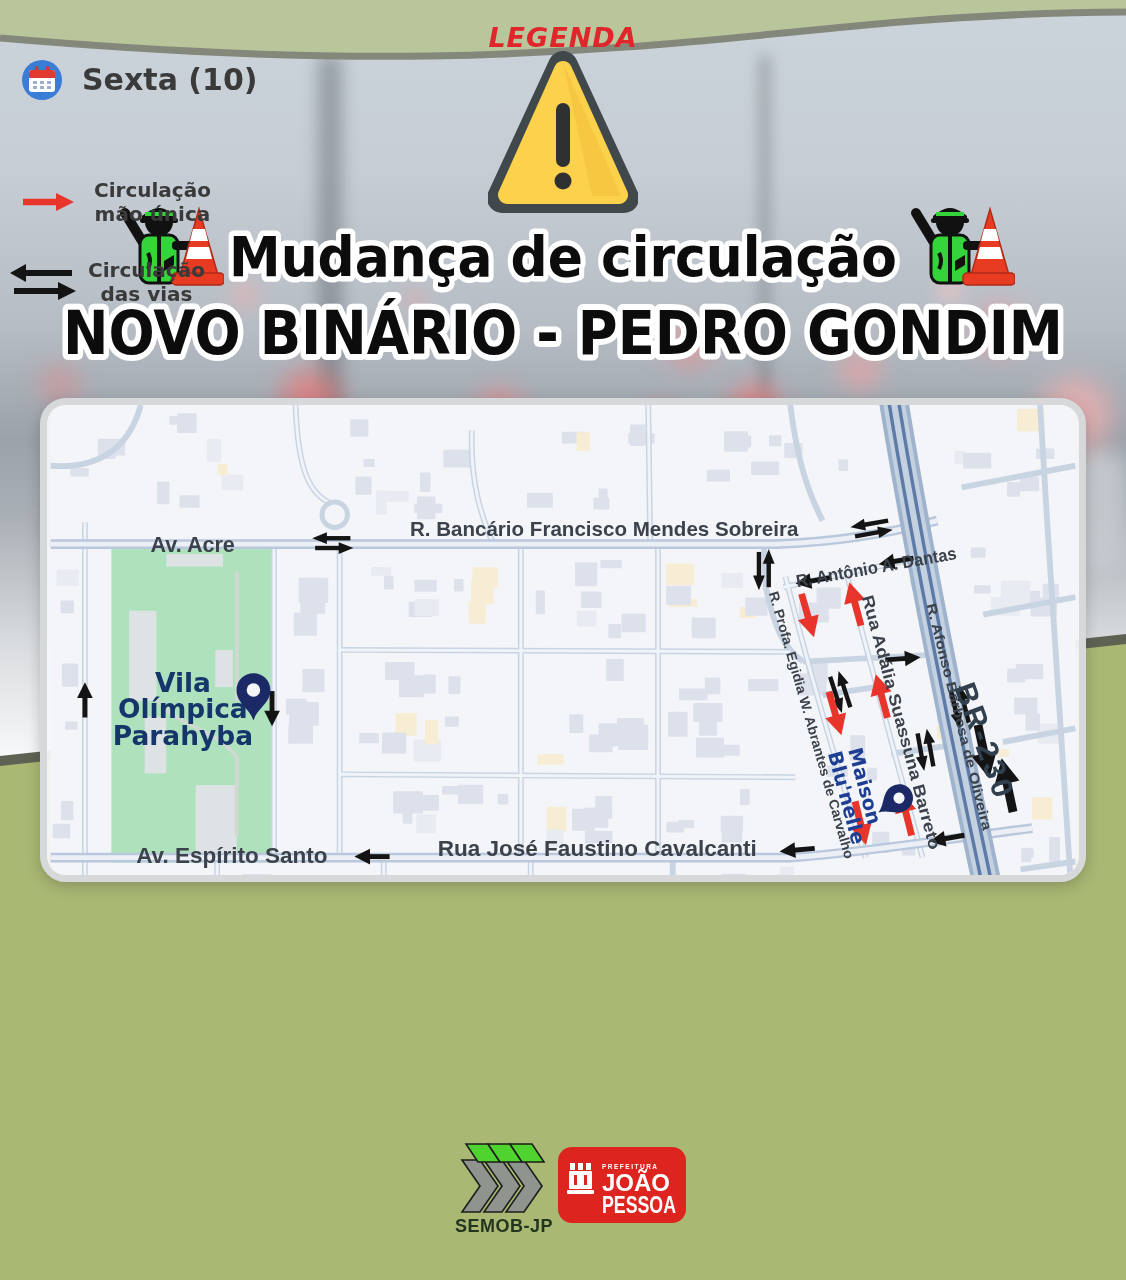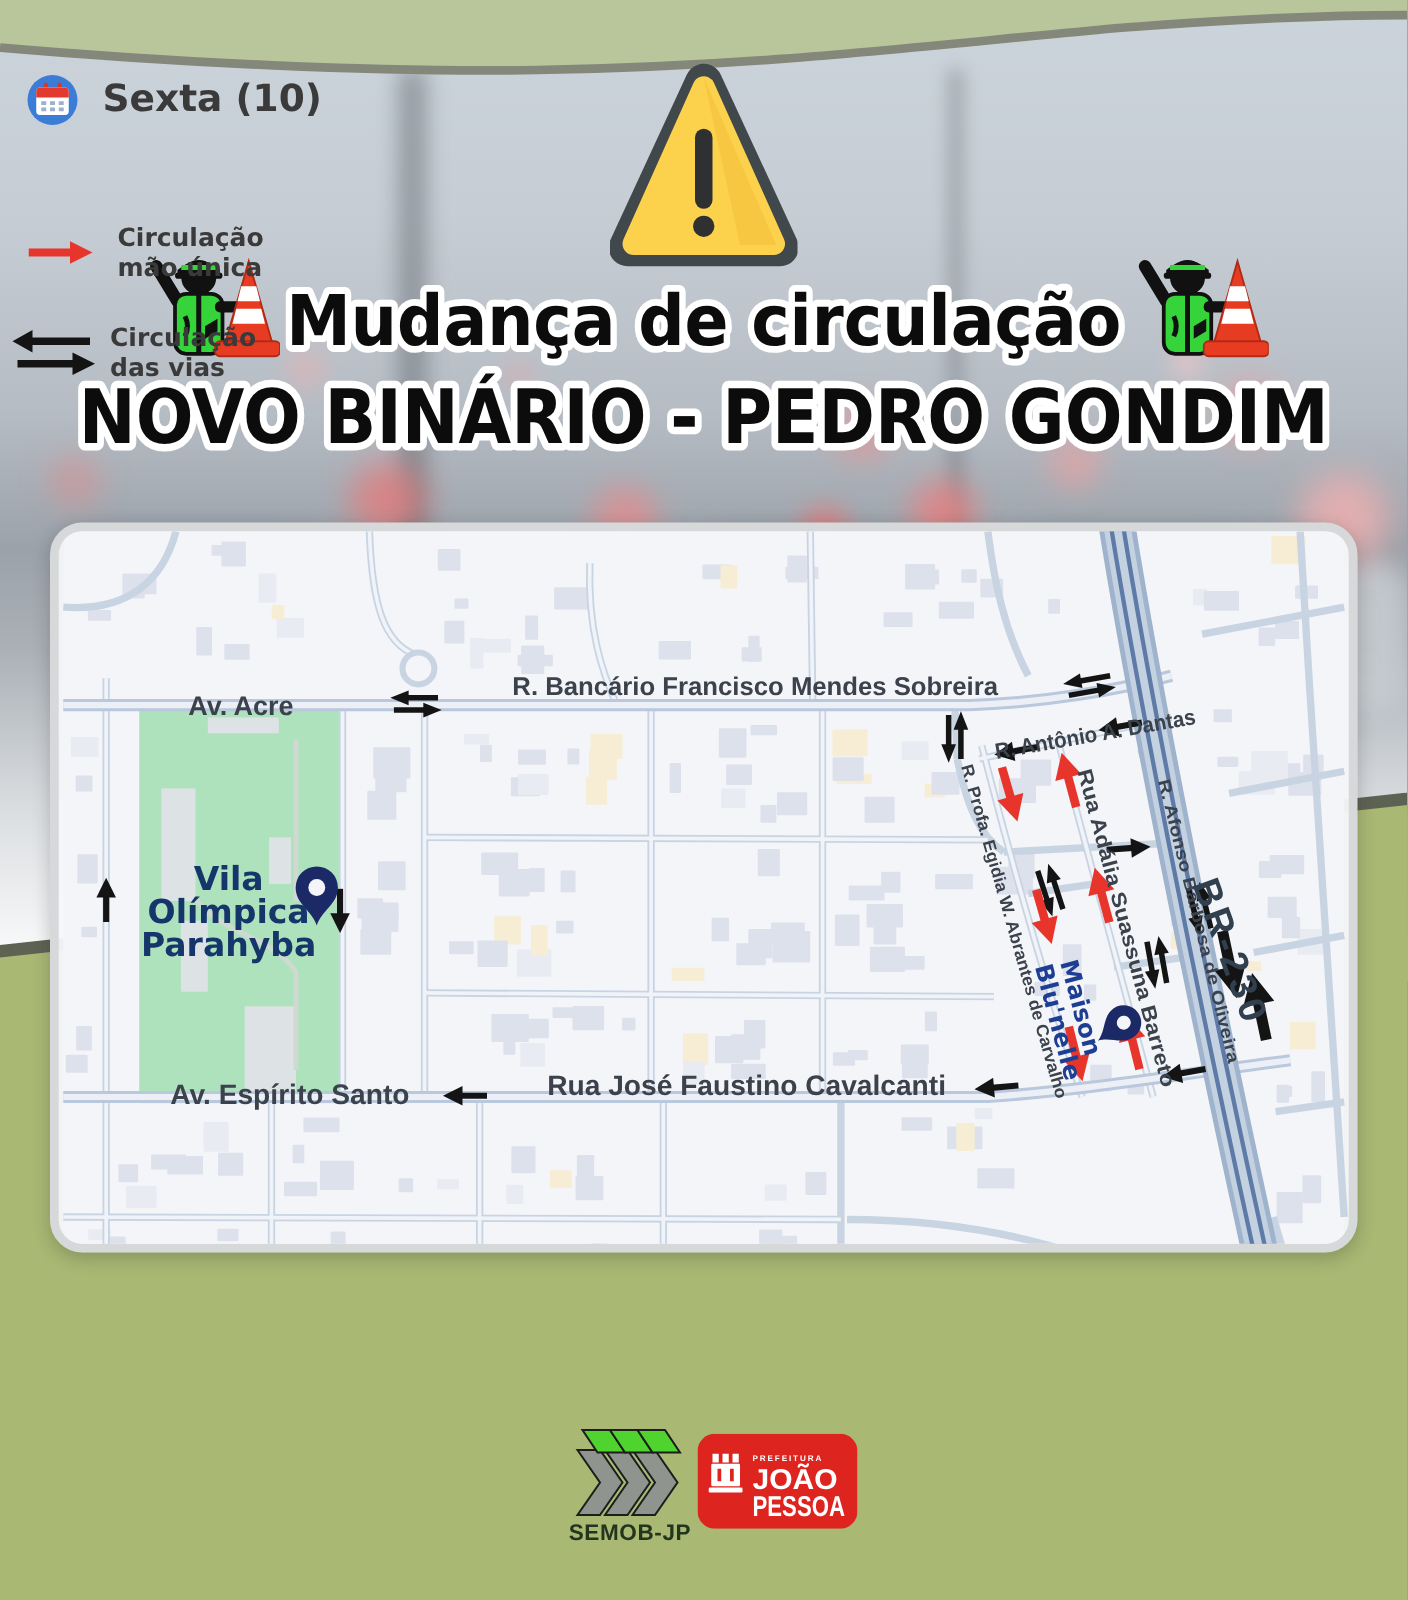--- a/index.html
+++ b/index.html
@@ -15,30 +15,30 @@
   #ground-edge{left:0;top:0;width:1126px;height:1280px;background:#5e6253;
     clip-path:polygon(0 756px,1126px 634px,1126px 650px,0 772px);}
   #ground{left:0;top:0;width:1126px;height:1280px;background:#a9b873;
     clip-path:polygon(0 766px,1126px 644px,1126px 1280px,0 1280px);}
   
   #band{left:0;top:0;}
   
   svg text{font-family:"DejaVu Sans","Liberation Sans",sans-serif;}
   .maptext{font-family:"Liberation Sans",sans-serif;font-weight:bold;fill:#3b424b;}
   
-  #map-card{left:40px;top:418px;width:1046px;height:584px;background:rgba(246,247,250,.95);
+  #map-card{left:40px;top:398px;width:1046px;height:484px;background:rgba(246,247,250,.95);
     border:7px solid #d6d8da;border-radius:26px;box-sizing:border-box;overflow:hidden;
     box-shadow:0 4px 14px rgba(40,40,40,.25);}
   
   #legend{left:28px;top:917px;width:368px;height:332px;background:#fff;border:6px solid #aeb1ae;
     border-radius:24px;box-sizing:border-box;box-shadow:0 5px 12px rgba(40,40,40,.3);}
   #legend .ltitle{position:absolute;left:0;top:22px;width:100%;text-align:center;
     font-style:italic;font-weight:bold;font-size:27px;color:#e0262a;letter-spacing:1px;}
   .lrow{position:absolute;left:20px;display:flex;align-items:center;gap:18px;}
-  .ltext{font-weight:bold;color:#3a3a3a;font-size:30px;line-height:1.2;}
+  .ltext{font-weight:bold;color:#3a3a3a;font-size:30px;line-height:1.2;text-align:center;}
   .ltext.small{font-size:20px;}
   
   #semob{left:448px;top:1142px;}
   #jplogo{left:558px;top:1147px;}
 </style>
 </head>
 <body>
 
 <div id="poster">
 
@@ -501,20 +501,21 @@
       <use href="#pin" transform="translate(207,322) scale(1.15)"></use>
       <g transform="translate(814,352) rotate(75)" style="font-family:'Liberation Sans',sans-serif;font-weight:bold;" fill="#1d3e92" font-size="20">
         <text x="0" y="0">Maison</text>
         <text x="-2" y="21">Blu'nelle</text>
       </g>
       <use href="#pin" transform="translate(845,416) rotate(55) scale(0.95)"></use>
     </svg>
   </div>
 
   <div id="legend">
+    <div class="ltitle">LEGENDA</div>
     <div class="lrow" style="top:58px;">
       <svg width="44" height="44" viewBox="0 0 44 44">
         <circle cx="22" cy="22" r="20" fill="#3b7cd6"></circle>
         <rect x="15" y="8" width="3.5" height="8" rx="1.7" fill="#d8372e"></rect>
         <rect x="26" y="8" width="3.5" height="8" rx="1.7" fill="#d8372e"></rect>
         <rect x="9" y="12" width="26" height="22" rx="3" fill="#fff"></rect>
         <path d="M9,15 a3,3 0 0 1 3,-3 h20 a3,3 0 0 1 3,3 v5 h-26 Z" fill="#e23a2e"></path>
         <g fill="#9fb0cc">
           <rect x="13" y="23" width="4" height="3"></rect>
             <rect x="20" y="23" width="4" height="3"></rect>

